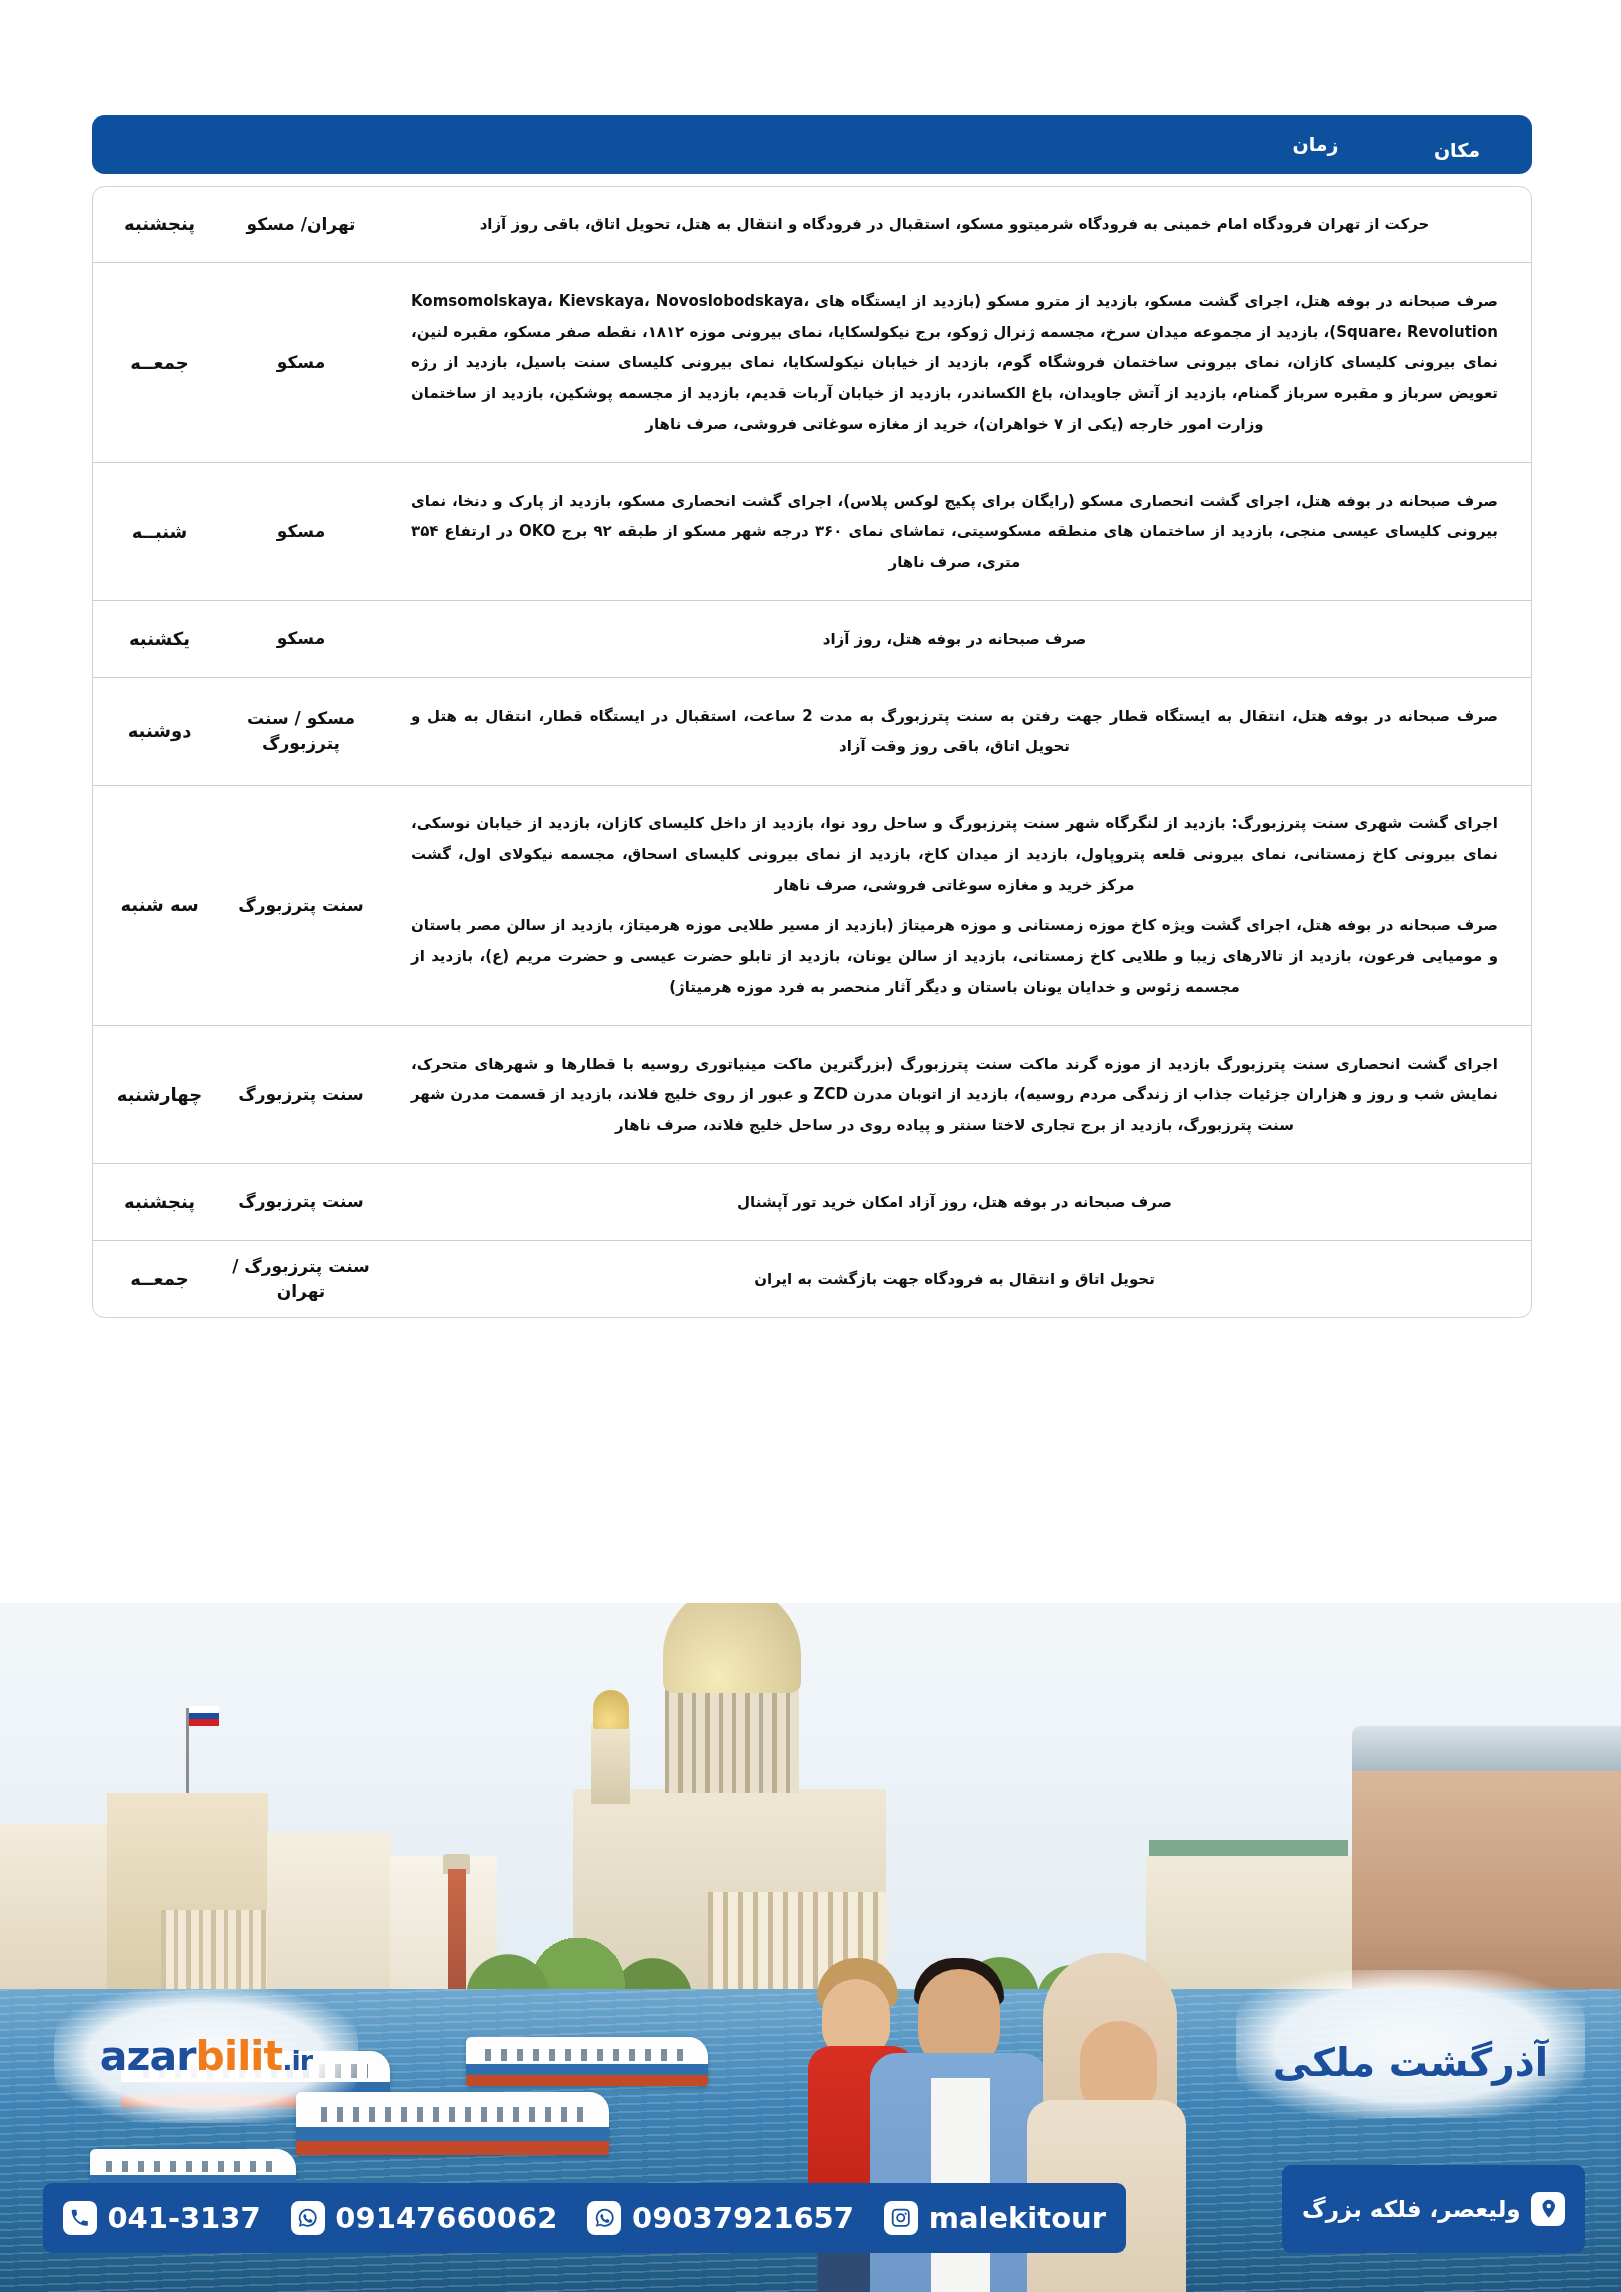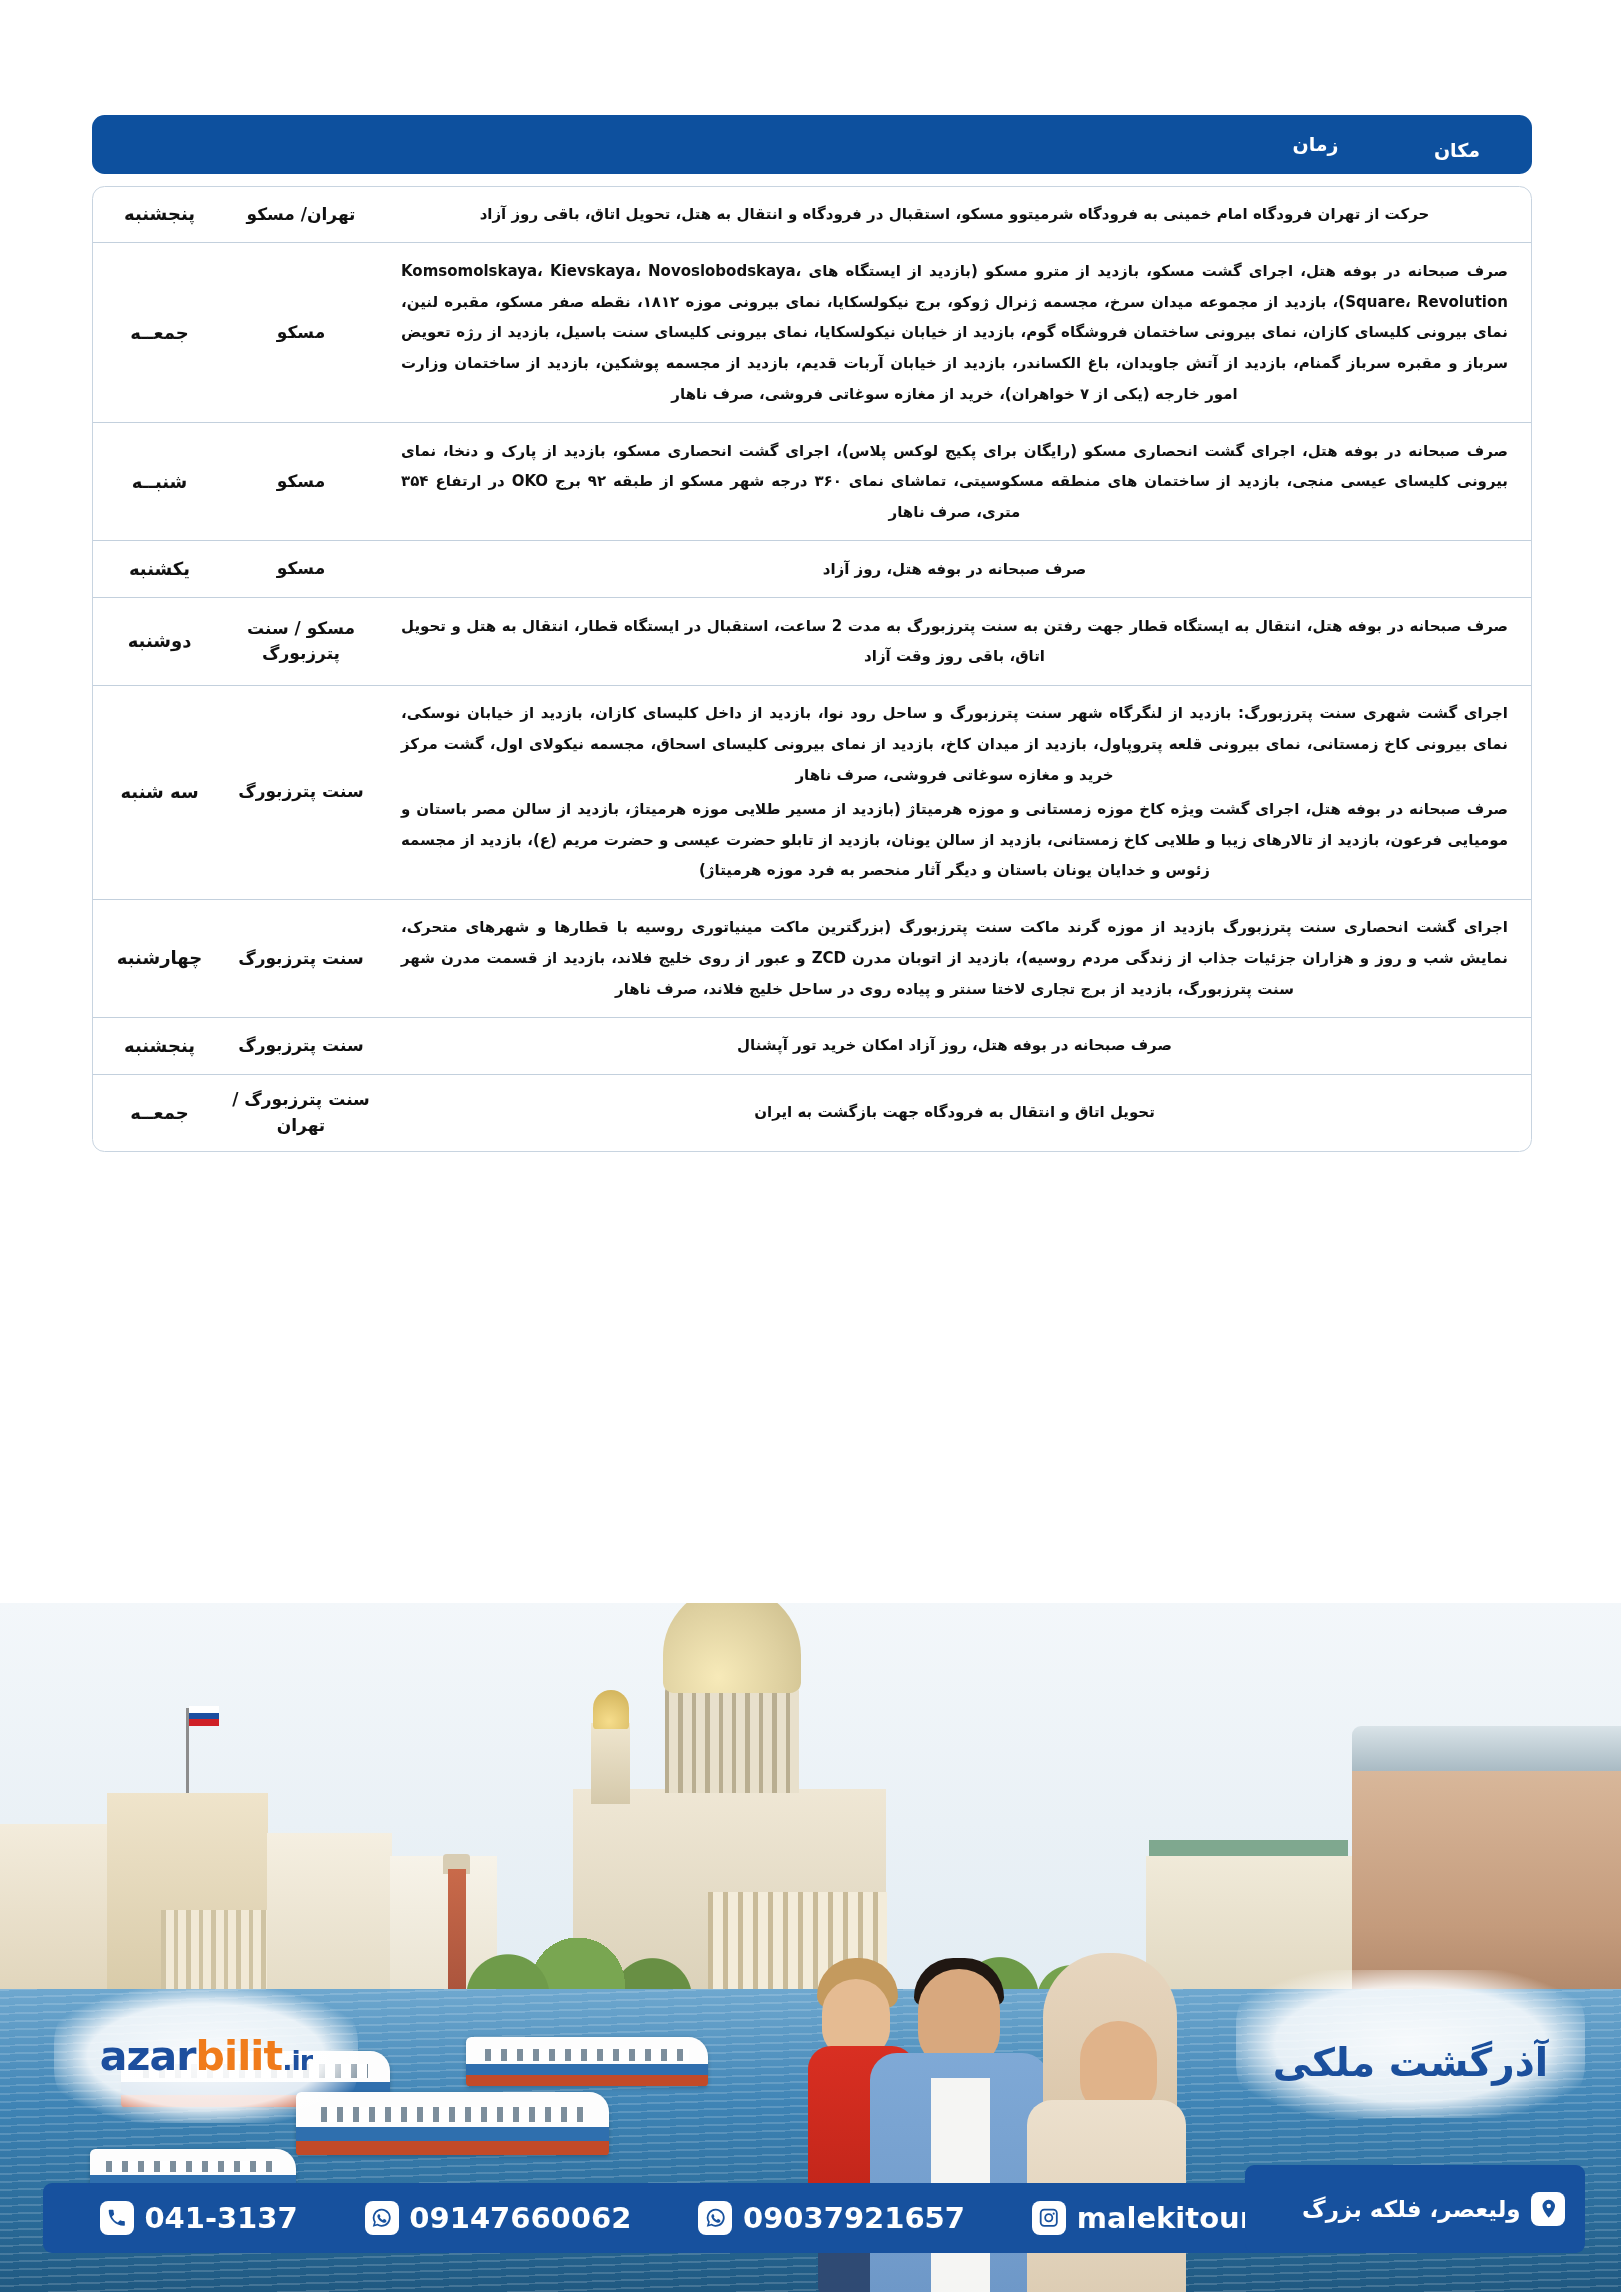--- a/index.html
+++ b/index.html
@@ -91,21 +91,21 @@
     flex: 1 1 auto;
     padding: 0 23px 0 25px;
     text-align: justify;
     text-align-last: center;
     font-size: 15px;
     font-weight: bold;
     color: #111111;
     line-height: 2.05;
     direction: rtl;
   }
-  .cell-prog p { margin: 0; }
+  .cell-prog p { margin: 10px; }
   .cell-prog p + p { margin-top: 3.6px; }
 
   
   .photo {
     position: absolute;
     left: 0;
     top: 1603px;
     width: 1621px;
     height: 690px;
     overflow: hidden;
@@ -318,21 +318,21 @@
     height:70px; background:#17519e; border-radius:9px;
     display:flex; align-items:center; direction:ltr;
     padding: 0 19.7px; gap: 30px;
   }
   .contact-right {
     position:absolute; right:36px; bottom:40px;
     height:88px; background:#17519e; border-radius:9px;
     display:flex; align-items:center; direction:ltr;
     padding: 0 19.7px; gap: 34px;
   }
-  .contact-item { display:flex; align-items:center; gap:10.7px;margin-left:37px; }
+  .contact-item { display:flex; align-items:center; gap:10.7px; }
   .ci-text {
     color:#ffffff; font-size:29px; font-weight:bold;
     direction:ltr; white-space:nowrap;
   }
   .ci-text.rtl { direction:rtl; font-size:23px; }
   .ci-icon {
     width:34px; height:34px; background:#ffffff; border-radius:8px;
     display:flex; align-items:center; justify-content:center; flex:0 0 34px;
   }
   .ci-icon svg { width:21.5px; height:21.5px; fill:#17519e; }

